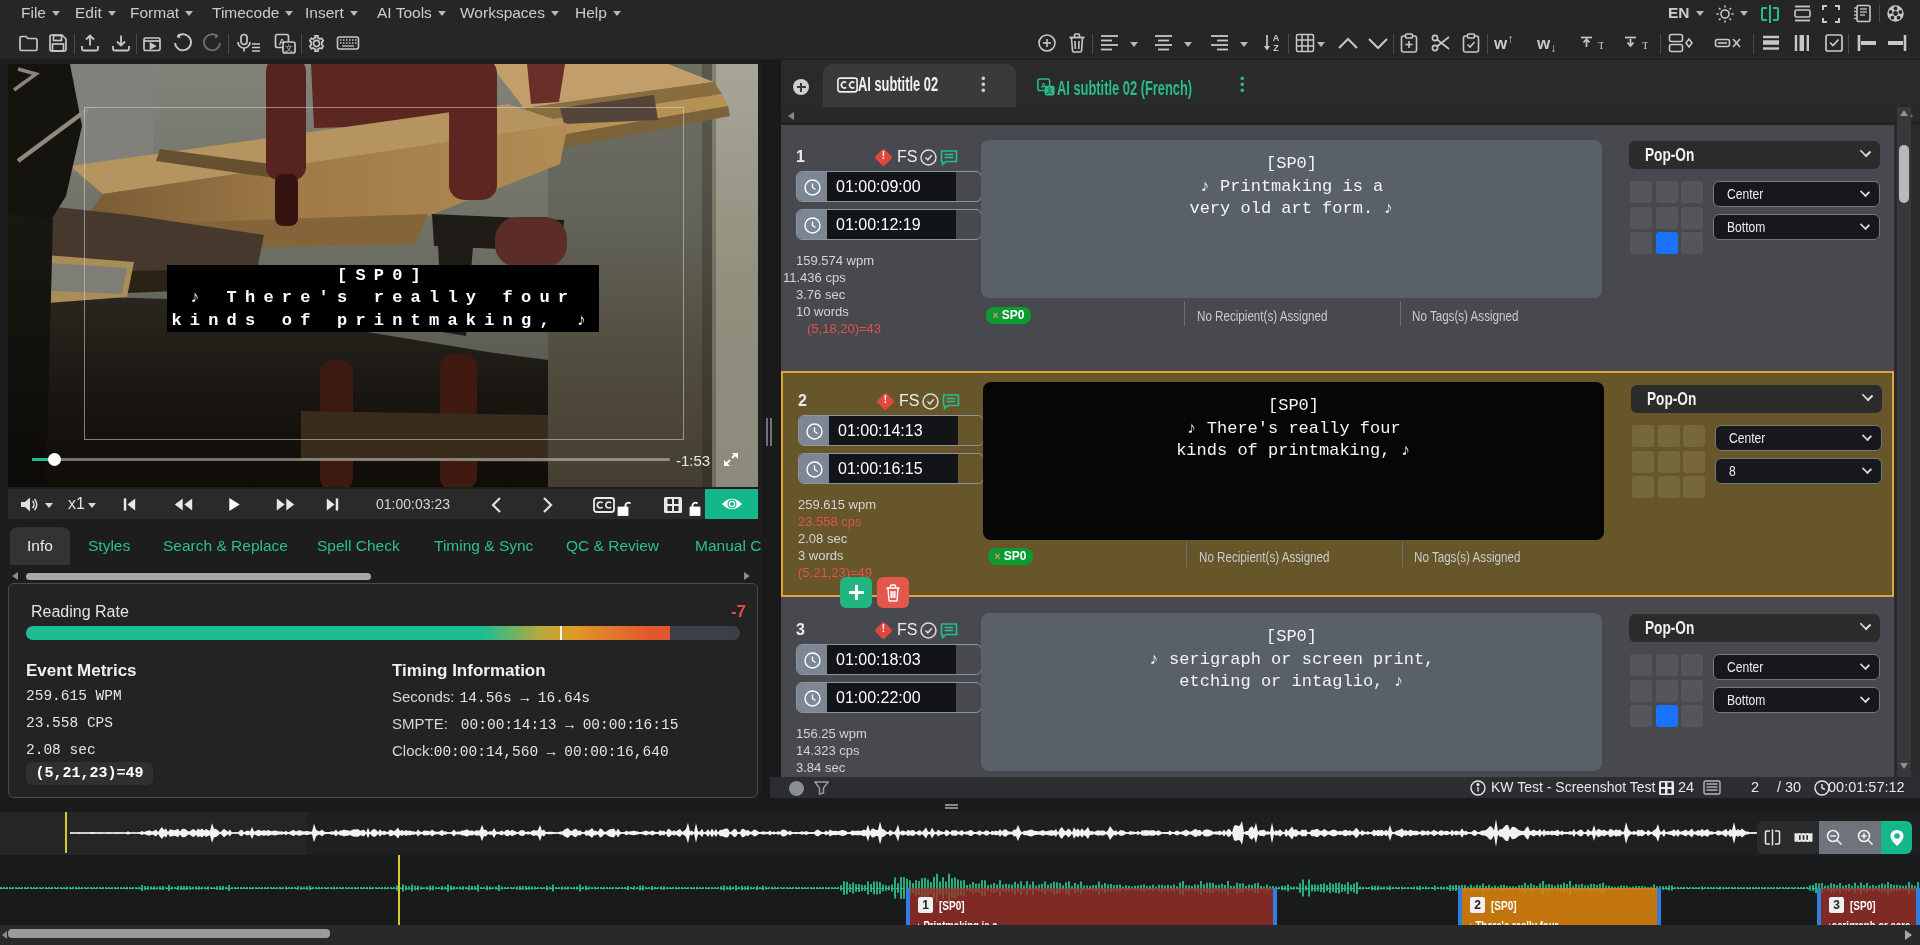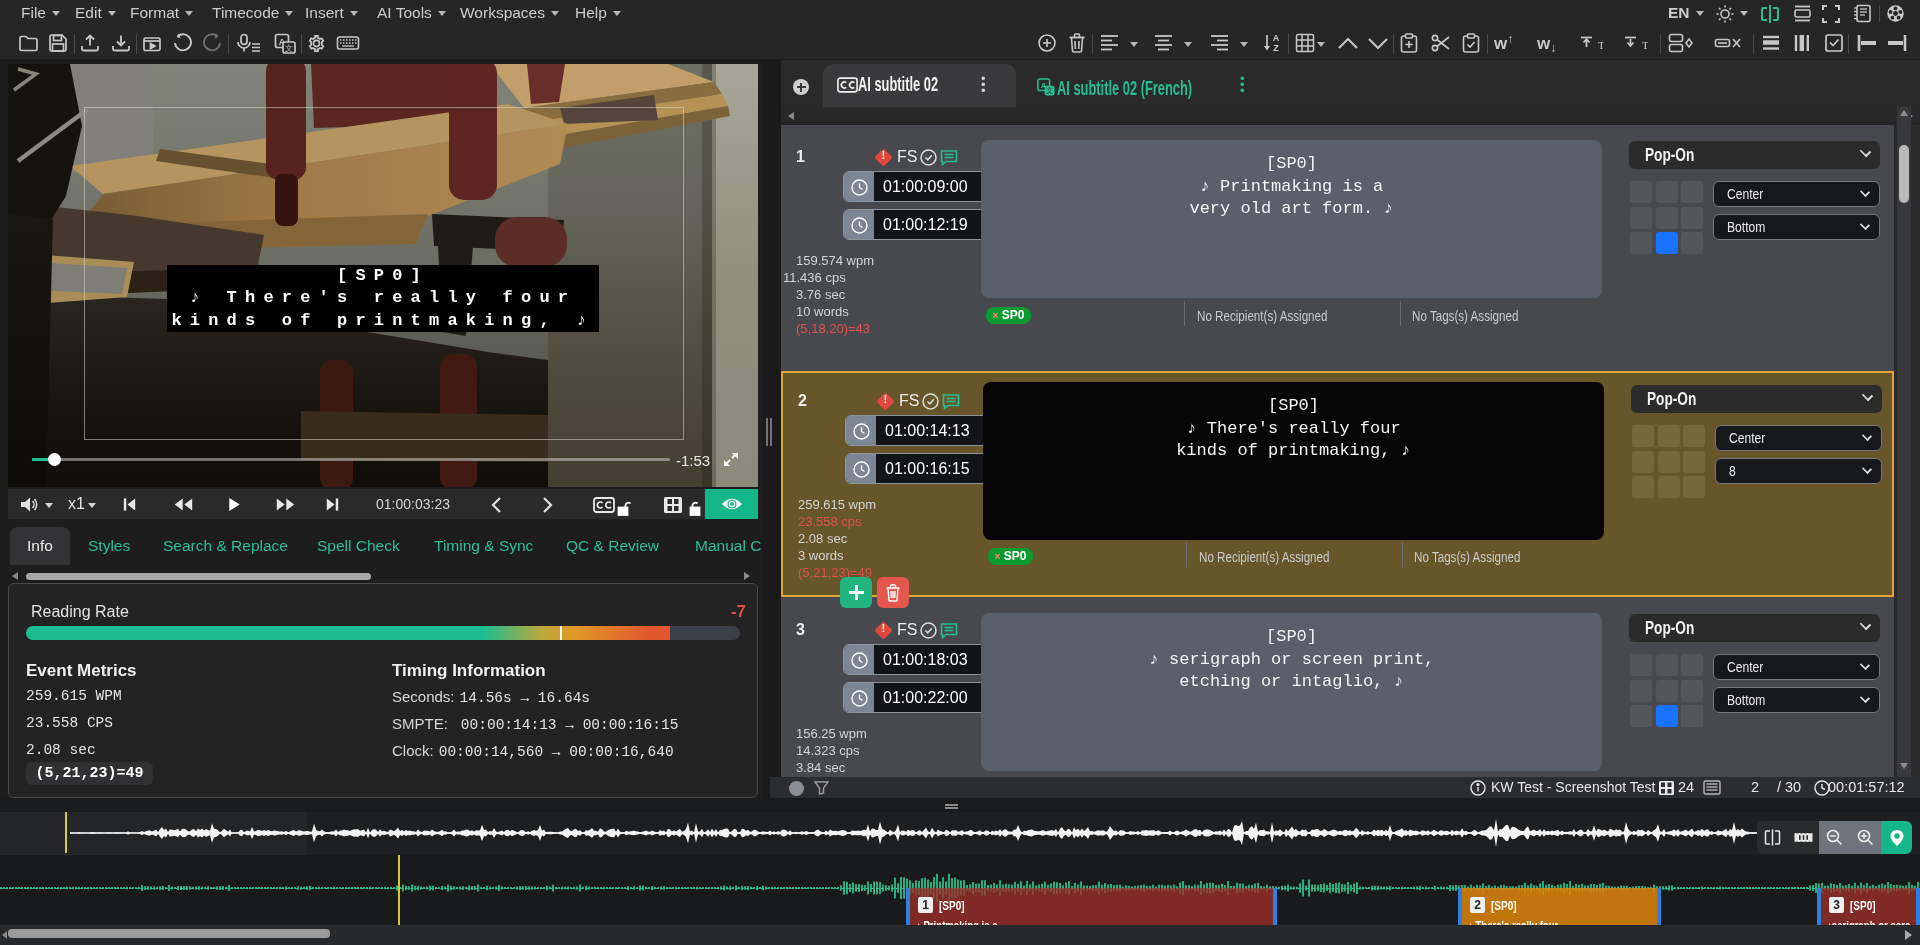--- a/index.html
+++ b/index.html
@@ -49,21 +49,21 @@
 #right { position:absolute; left:781px; top:60px; width:1139px; height:738px; background:#2a2a2b; }
 #rtabbar { position:absolute; left:0; top:0; width:1139px; height:47px; background:#2a2a2b; }
 #rtab1 { position:absolute; left:42px; top:4px; width:193px; height:43px; background:#3a3a3c; border-radius:10px 10px 0 0; }
 #rhscroll { position:absolute; left:0; top:47px; width:1139px; height:18px; background:#29292a; border-bottom:3px solid #222223; }
 #events { position:absolute; left:0; top:65px; width:1113px; height:652px; background:#47494e; overflow:hidden; }
 #statusbar { position:absolute; left:-11px; top:717px; width:1150px; height:21px; background:#2c2d30; }
 #vscroll { position:absolute; left:1116px; top:47px; width:14px; height:670px; background:#38393c; }
 #vscroll .thumb { position:absolute; left:2px; top:38px; width:10px; height:58px; background:#b9b9ba; border-radius:5px; }
 
 .evnum { position:absolute; font-size:16px; font-weight:bold; color:#ececec; }
-.tcinput { position:absolute; width:186px; height:31px; border-radius:6px; overflow:hidden; border:1px solid #8c949e;margin-left:47px; }
+.tcinput { position:absolute; width:186px; height:31px; border-radius:6px; overflow:hidden; border:1px solid #8c949e; }
 .tcinput .clk { position:absolute; left:0; top:0; width:30px; height:31px; background:#7d8694; }
 .tcinput .val { position:absolute; left:30px; top:0; width:129px; height:31px; background:#131417; color:#fff; font-size:16px; line-height:30px; padding-left:9px; }
 .stats { position:absolute; font-size:13px; color:#d2d4d7; line-height:17px; }
 .stats.red { color:#e0524f; }
 .textarea { position:absolute; left:200px; width:621px; height:158px; background:#5a606a; border-radius:8px; text-align:center; }
 .textarea .t { color:#f3f4f5; font-family:"Liberation Mono",monospace; font-size:17px; line-height:22.5px; }
 .spotag { position:absolute; left:205px; width:45px; height:17px; background:#0b9b31; border-radius:8px; color:#fff; font-size:12px; font-weight:bold; text-align:center; line-height:17px; }
 .norec { position:absolute; font-size:15.5px; color:#c9cbce; }
 .vsep { position:absolute; width:1px; height:25px; background:#6a6d73; }
 .popon { position:absolute; left:848px; width:251px; height:28px; background:#2b2b2c; border-radius:6px; color:#f2f2f2; font-size:17.5px; font-weight:bold; line-height:28px; padding-left:16px; }
@@ -618,21 +618,21 @@
           <div class="mark"></div>
         </div>
       <div class="h2 abs" style="left:17px;top:77px">Event Metrics</div>
       <div class="metric abs" style="left:17px;top:104px">259.615 WPM</div>
       <div class="metric abs" style="left:17px;top:131px">23.558 CPS</div>
       <div class="metric abs" style="left:17px;top:158px">2.08 sec</div>
       <div id="pill">(5,21,23)=49</div>
       <div class="h2 abs" style="left:383px;top:77px">Timing Information</div>
       <div class="abs" style="left:383px;top:104px"><span class="tlabel">Seconds:</span><span class="metric" style="margin-left:5px">14.56s → 16.64s</span></div>
       <div class="abs" style="left:383px;top:131px"><span class="tlabel">SMPTE:</span><span class="metric" style="margin-left:13px">00:00:14:13 → 00:00:16:15</span></div>
-      <div class="abs" style="left:383px;top:158px"><span class="tlabel">Clock:</span><span class="metric" style="margin-left:5px">00:00:14,560 → 00:00:16,640</span></div>
+      <div class="abs" style="left:383px;top:158px"><span class="tlabel">Clock:</span><span class="metric" style="">00:00:14,560 → 00:00:16,640</span></div>
     </div>
   </div>
   <div id="divider">
       <div class="abs" style="left:4px;top:358px;width:2px;height:28px;background:#6f7277"></div>
       <div class="abs" style="left:8px;top:358px;width:2px;height:28px;background:#6f7277"></div>
     </div>
   <div id="right">
     <div id="rtabbar">
       <div class="abs" style="left:12px;top:19px;width:16px;height:16px;background:#cfcfcf;border-radius:50%"></div>
       <div class="abs" style="left:15.5px;top:26px;width:9px;height:2px;background:#3a3a3a"></div>
@@ -698,21 +698,21 @@
                 <circle cx="8.5" cy="8.5" r="7.5"></circle>
                 <path d="M8.5 4.5 L8.5 8.5 L11.5 10.5"></path>
               </g>
             </svg>
 <div class="val">01:00:12:19</div>
           </div>
 <div class="stats" style="left:15px;top:127px">159.574 wpm</div>
 <div class="stats" style="left:2px;top:144px">11.436 cps</div>
 <div class="stats" style="left:15px;top:161px">3.76 sec</div>
 <div class="stats" style="left:15px;top:178px">10 words</div>
-<div class="stats red" style="left:15px;top:195px">(5,18,20)=43</div>
+<div class="stats red" style="left:26px;top:195px">(5,18,20)=43</div>
 <div class="textarea" style="top:15px;height:158px;background:#5a606a">
 <div class="t" style="margin-top:13px">[SP0]<br>♪ Printmaking is a<br>very old art form. ♪</div>
           </div>
 <div class="spotag" style="top:182px"><span style="color:#ff8a75;font-size:10px">×</span> SP0</div>
 <div class="vsep" style="left:403px;top:176px"></div>
 <div class="vsep" style="left:619px;top:176px"></div>
 <div class="norec" style="left:416px;top:182px"><span class="cond" style="transform:scaleX(0.75)">No Recipient(s) Assigned</span></div>
 <div class="norec" style="left:631px;top:182px"><span class="cond" style="transform:scaleX(0.75)">No Tags(s) Assigned</span></div>
 <div class="popon" style="top:16px"><span class="cond" style="transform:scaleX(0.78)">Pop-On</span><span class="pcaret"></span></div>
 <div class="pgrid" style="top:56px">

